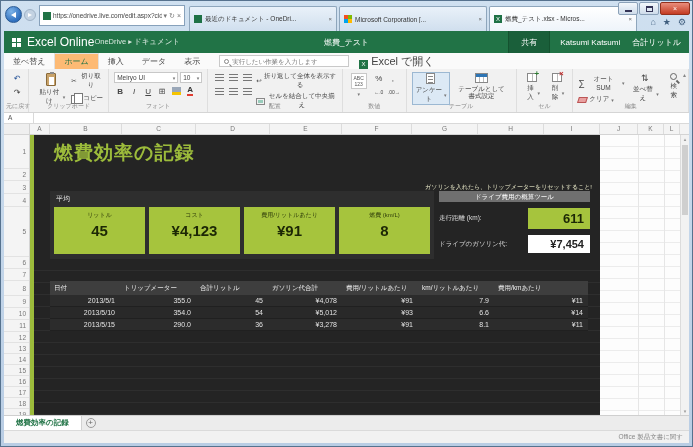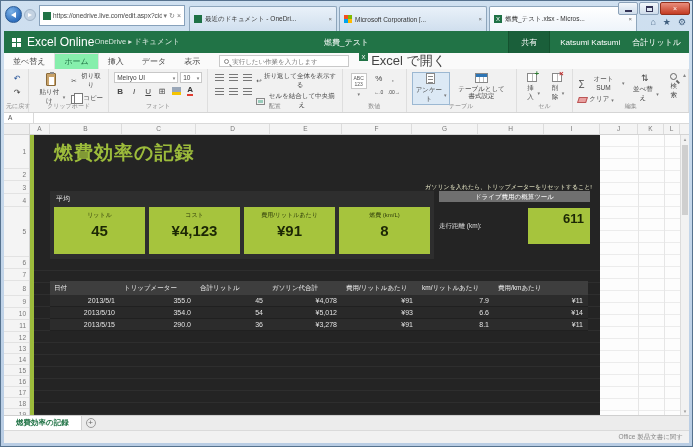--- a/index.html
+++ b/index.html
@@ -39,26 +39,26 @@
   .waffle i{width:4px;height:4px;background:#fff;display:block}
   .app-name{font-size:12px}
   .crumb{font-size:7.5px;margin-left:0;color:#d9e8df}
   .doc-title{position:absolute;left:50%;transform:translateX(-50%);font-size:8px}
   .share{margin-left:auto;height:100%;display:flex;align-items:center;padding:0 12px;background:#1a5f3a;border-left:1px solid #14522f;border-right:1px solid #14522f;font-size:8px}
   .user{font-size:8px;padding:0 10px}
   .signout{font-size:8px;padding:0 8px 0 2px}
   .rtab-row{height:16px;flex:0 0 16px;background:#fafafa;display:flex;align-items:center}
   .rtabs{display:flex;height:100%}
   .rtab{display:flex;align-items:center;padding:0 9px;font-size:8px;color:#444}
-  .rtab.active{color:#217346;background:#86efac;border:1px solid #e0e0e0;border-bottom:none}
+  .rtab.active{color:#217346;background:#fdba74;border:1px solid #e0e0e0;border-bottom:none}
   .searchbox{margin-left:10px;display:flex;align-items:center;gap:3px;border:1px solid #c9c9c9;background:#fff;height:12px;padding:0 4px;width:130px}
   .searchbox input{border:none;outline:none;flex:1;font-size:6.5px;color:#333;background:transparent;font-family:inherit}
   .mag{width:5px;height:5px;border:1px solid #888;border-radius:50%;position:relative;flex:0 0 auto}
   .mag::after{content:"";position:absolute;width:3px;height:1px;background:#888;transform:rotate(45deg);left:4px;top:5px}
-  .open-excel{display:flex;align-items:flex-start;gap:3px;margin-left:10px;font-size:13px;color:#444}
+  .open-excel{display:flex;align-items:flex-end;gap:3px;margin-left:10px;font-size:11px;color:#444}
   .xlicon{width:9px;height:9px;background:#217346;color:#fff;display:flex;align-items:center;justify-content:center}
   .xlicon::after{content:"X";font-size:6px}
   
   .ribbon{height:44px;flex:0 0 44px;background:#f1f1f1;display:flex;position:relative;overflow:hidden;border-bottom:1px solid #d5d5d5;padding-left:2px}
   .rgroup{position:relative;display:flex;flex-direction:column;justify-content:flex-start;padding:3px 5px 10px;border-right:1px solid #dedede}
   .glabel{position:absolute;bottom:1px;left:0;right:0;text-align:center;font-size:6px;color:#888;white-space:nowrap}
   .grow{display:flex;gap:3px;align-items:flex-start}
   .stack{display:flex;flex-direction:column;gap:2px}
   .rrow{display:flex;gap:2px;align-items:center}
   .mini{display:inline-flex;align-items:center;justify-content:center;min-width:12px;height:12px;border:none;background:none;font-size:8px;color:#444;padding:0 1px}
@@ -116,21 +116,21 @@
   .avg-label{font-size:7px;color:#e8e8e8;margin:0 0 3px 2px}
   .kpi-row{display:flex;gap:4px}
   .kpi{flex:1;height:47px;background:#a6c43d;text-align:center;padding-top:4px;overflow:hidden}
   .kpi-label{font-size:6px;color:#2f3c0a;white-space:nowrap}
   .kpi-value{font-size:15px;font-weight:bold;color:#1c2705;margin-top:2px}
   .estimator{position:absolute;left:409px;top:56px;width:151px;z-index:1}
   .est-header{height:11px;background:#707070;color:#fff;font-size:6.5px;text-align:center;line-height:11px;white-space:nowrap}
   .est-row{display:flex;align-items:center;justify-content:space-between;margin-top:6px}
   .est-label{font-size:6.5px;color:#ddd;white-space:nowrap}
   .est-val{text-align:right}
-  .est-val.green{width:62px;height:36px;line-height:21px;background:#a6c43d;color:#1c2705;font-size:13px;font-weight:bold;padding-right:6px}
+  .est-val.green{width:62px;height:21px;line-height:21px;background:#a6c43d;color:#1c2705;font-size:13px;font-weight:bold;padding-right:6px}
   .est-val.white{width:62px;height:18px;line-height:18px;background:#fff;color:#222;font-size:11px;font-weight:bold;padding-right:6px}
   .dtable{position:absolute;left:20px;top:146px;width:538px;z-index:1}
   .thead{display:flex;height:14px;background:#3e3e3e}
   .th{font-size:6.5px;color:#eee;line-height:14px;padding-left:4px;white-space:nowrap;overflow:hidden}
   .tr{display:flex;height:12px;background:#2c2c2c;border-bottom:1px solid #202020}
   .tr.alt{background:#292929}
   .td{font-size:7px;color:#e2e2e2;line-height:11px;text-align:right;padding-right:5px;white-space:nowrap}
   .light{position:absolute;left:570px;right:0;top:0;bottom:0;background-color:#fdfdfd;background-image:repeating-linear-gradient(to bottom,transparent 0 11px,#ececec 11px 12px)}
   .vl{position:absolute;top:0;bottom:0;width:1px;background:#e6e6e6}
   .v1{left:38px}.v2{left:64px}
@@ -519,20 +519,24 @@
                   <div class="kpi-label">燃費 (km/L)</div>
                   <div class="kpi-value">8</div>
                 </div>
               </div>
           </div>
           <div class="estimator">
             <div class="est-header">ドライブ費用の概算ツール</div>
             <div class="est-row">
               <span class="est-label">走行距離 (km):</span>
               <span class="est-val green">611</span>
+            </div>
+            <div class="est-row">
+              <span class="est-label">ドライブのガソリン代:</span>
+              <span class="est-val white">¥7,454</span>
             </div>
           </div>
           <div class="dtable">
             <div class="thead">
                 <div class="th" style="width: 70px;">日付</div>
                 <div class="th" style="width: 76px;">トリップメーター</div>
                 <div class="th" style="width: 72px;">合計リットル</div>
                 <div class="th" style="width: 74px;">ガソリン代合計</div>
                 <div class="th" style="width: 76px;">費用/リットルあたり</div>
                 <div class="th" style="width: 76px;">km/リットルあたり</div>

